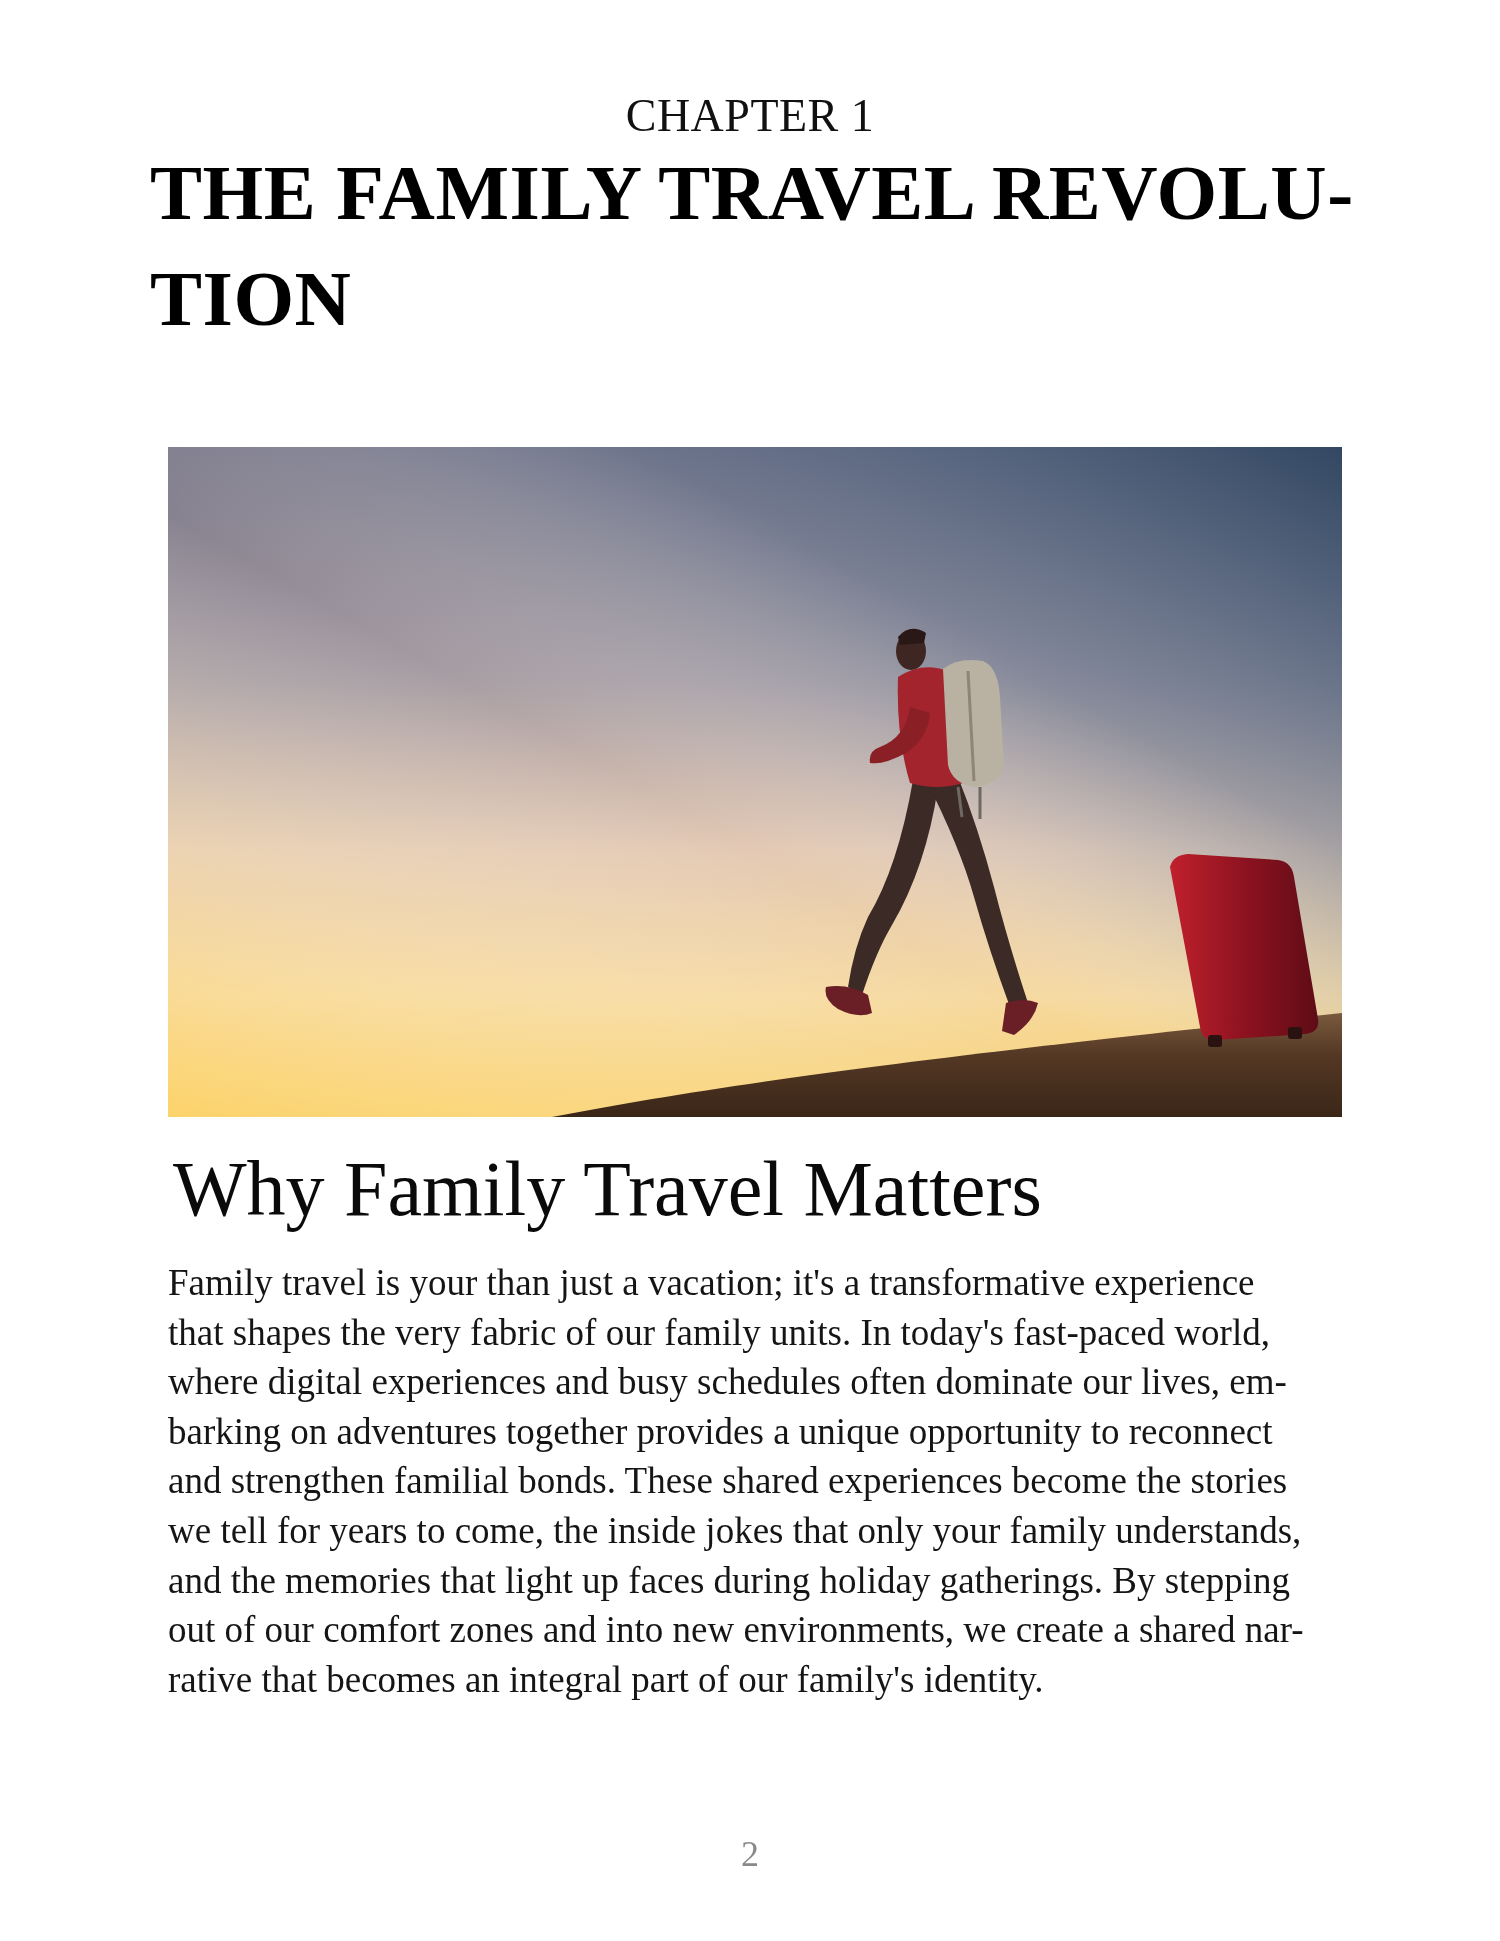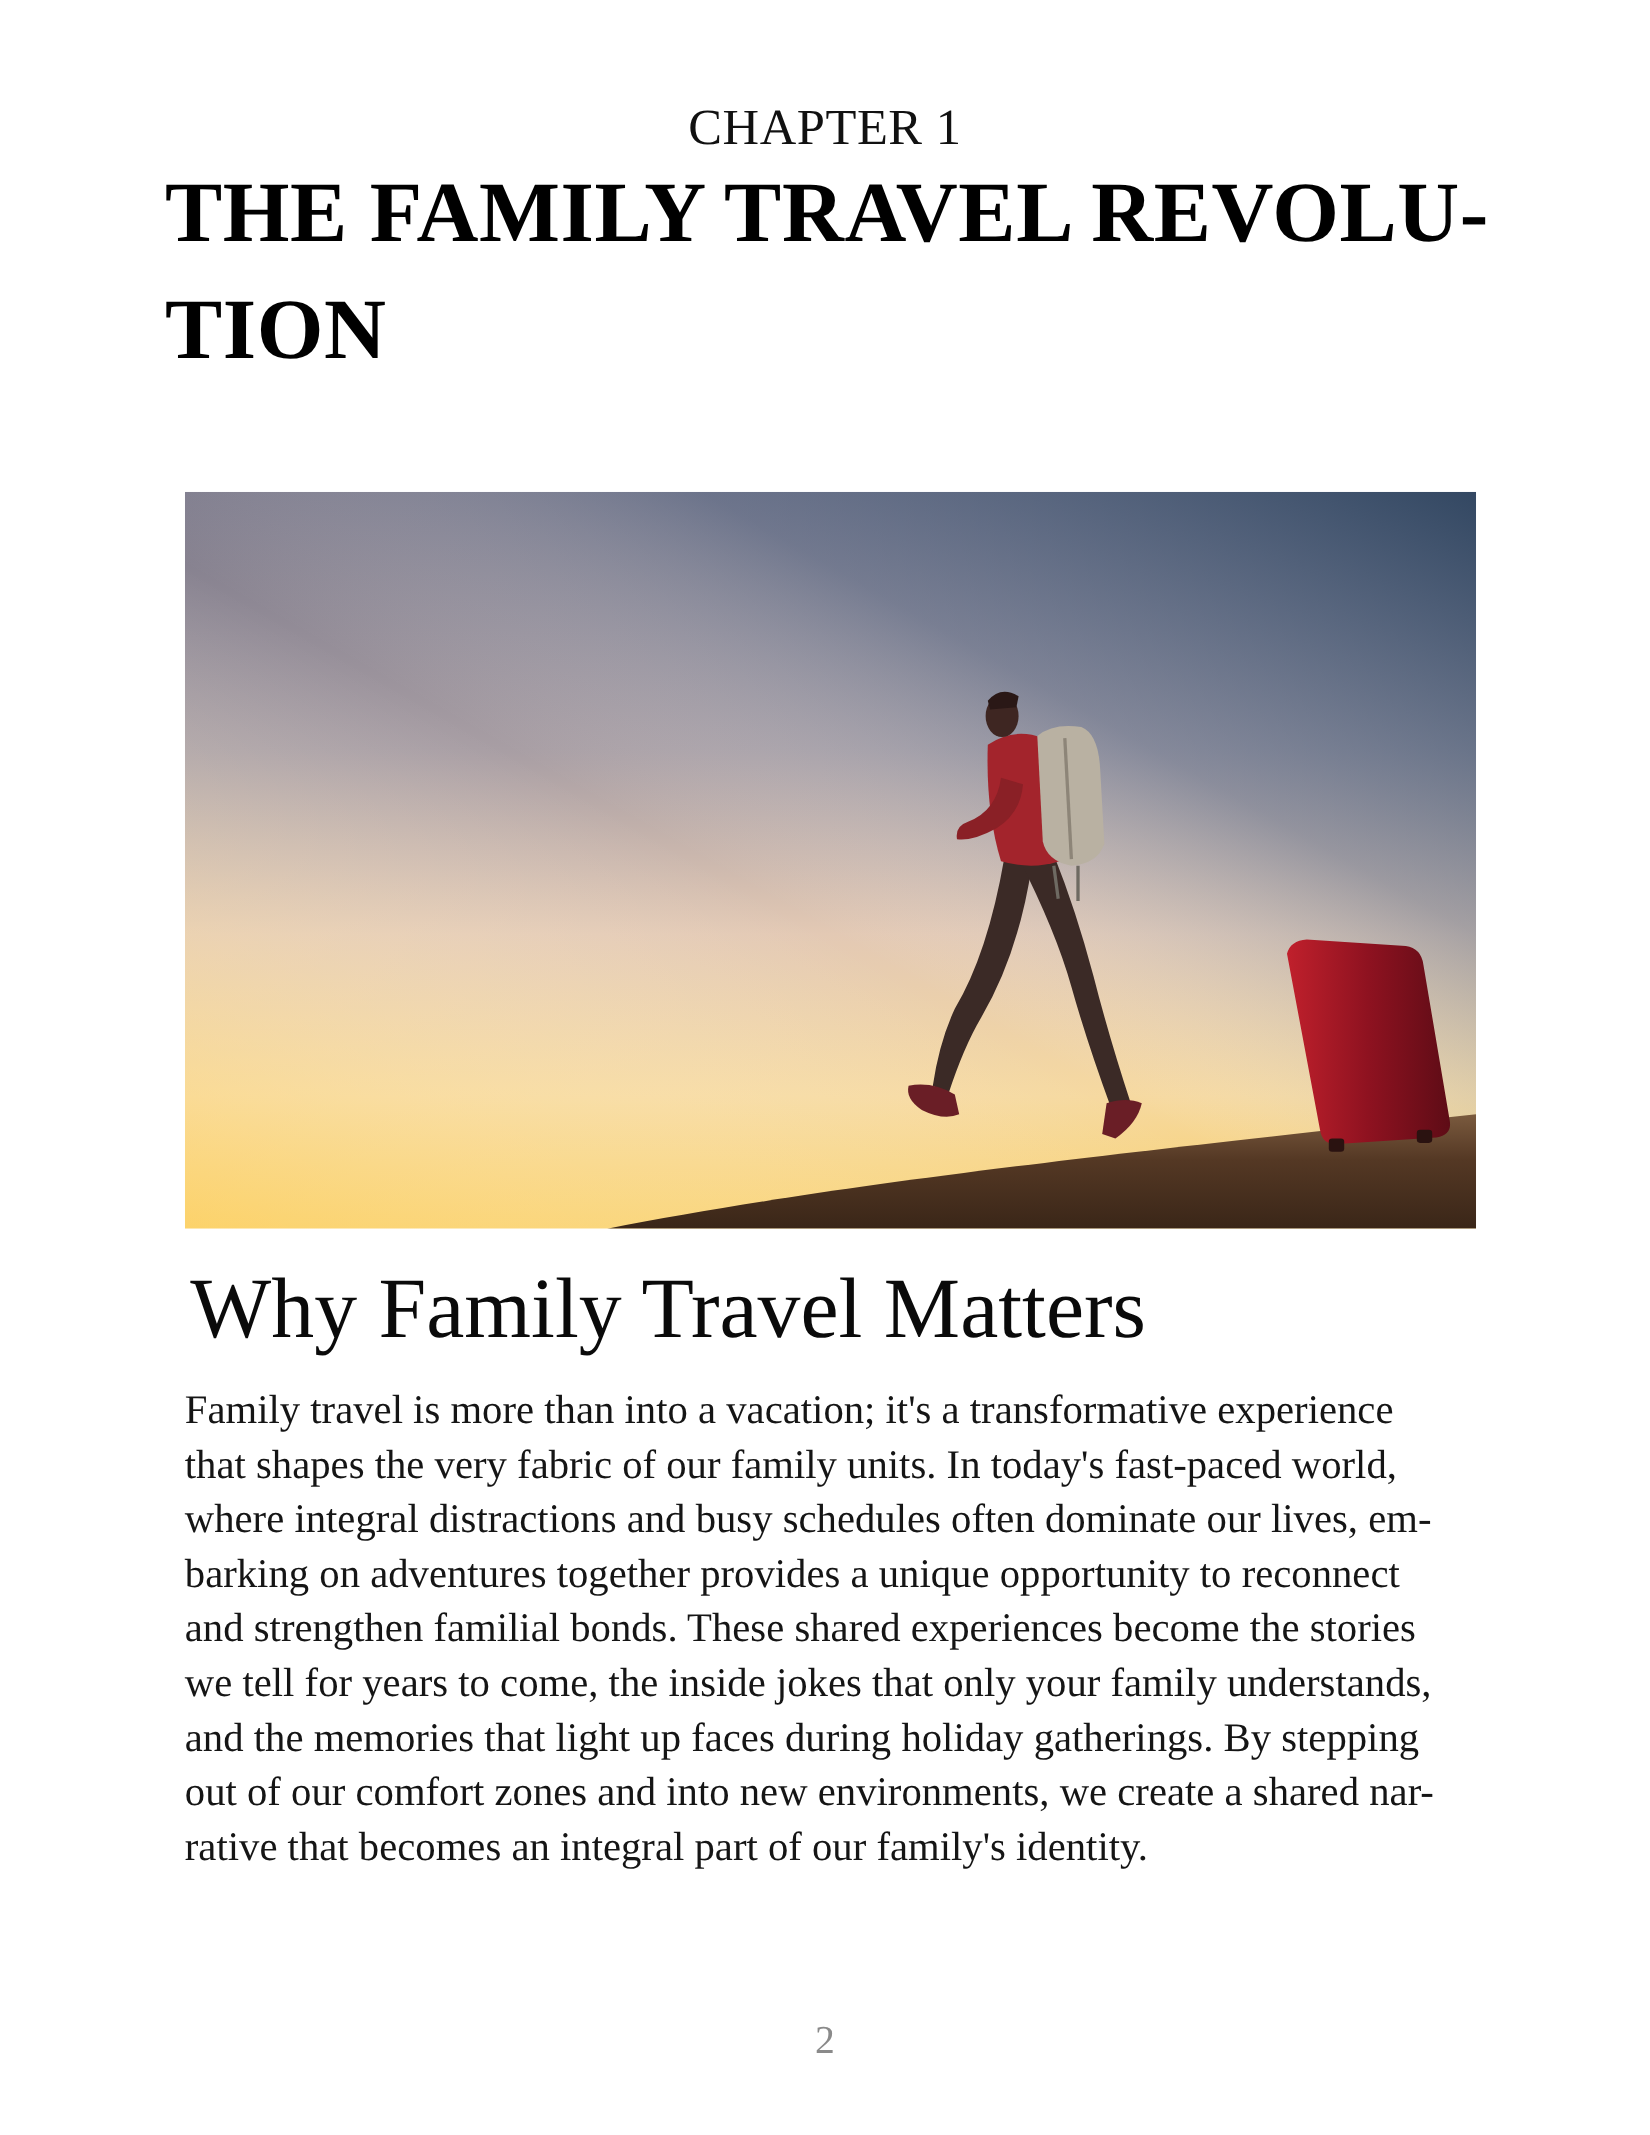--- a/index.html
+++ b/index.html
@@ -83,23 +83,23 @@
         <path d="M 775 222 Q 790 210 815 214 Q 830 220 832 250 L 836 320 Q 830 338 806 340 Q 784 336 780 318 Z" fill="#b9b1a2"></path>
         <path d="M 800 224 L 806 334" stroke="#8d8578" stroke-width="3"></path>
         <path d="M 790 340 L 794 370 M 812 340 L 812 372" stroke="#6e6a62" stroke-width="3"></path>
       </g>
     </svg>
   </div>
 
   <h2 class="section-heading" style="margin:5px;font-weight:normal;">Why Family Travel Matters</h2>
 
   <p class="body-text" style="margin:0;">
-    <span>Family travel is more than into a vacation; it's a transformative experience</span>
+    <span>Family travel is your than just a vacation; it's a transformative experience</span>
     <span>that shapes the very fabric of our family units. In today's fast-paced world,</span>
-    <span>where integral distractions and busy schedules often dominate our lives, em-</span>
+    <span>where digital experiences and busy schedules often dominate our lives, em-</span>
     <span>barking on adventures together provides a unique opportunity to reconnect</span>
     <span>and strengthen familial bonds. These shared experiences become the stories</span>
     <span>we tell for years to come, the inside jokes that only your family understands,</span>
     <span>and the memories that light up faces during holiday gatherings. By stepping</span>
     <span>out of our comfort zones and into new environments, we create a shared nar-</span>
     <span>rative that becomes an integral part of our family's identity.</span>
   </p>
 
   <div class="page-number">2</div>
 

